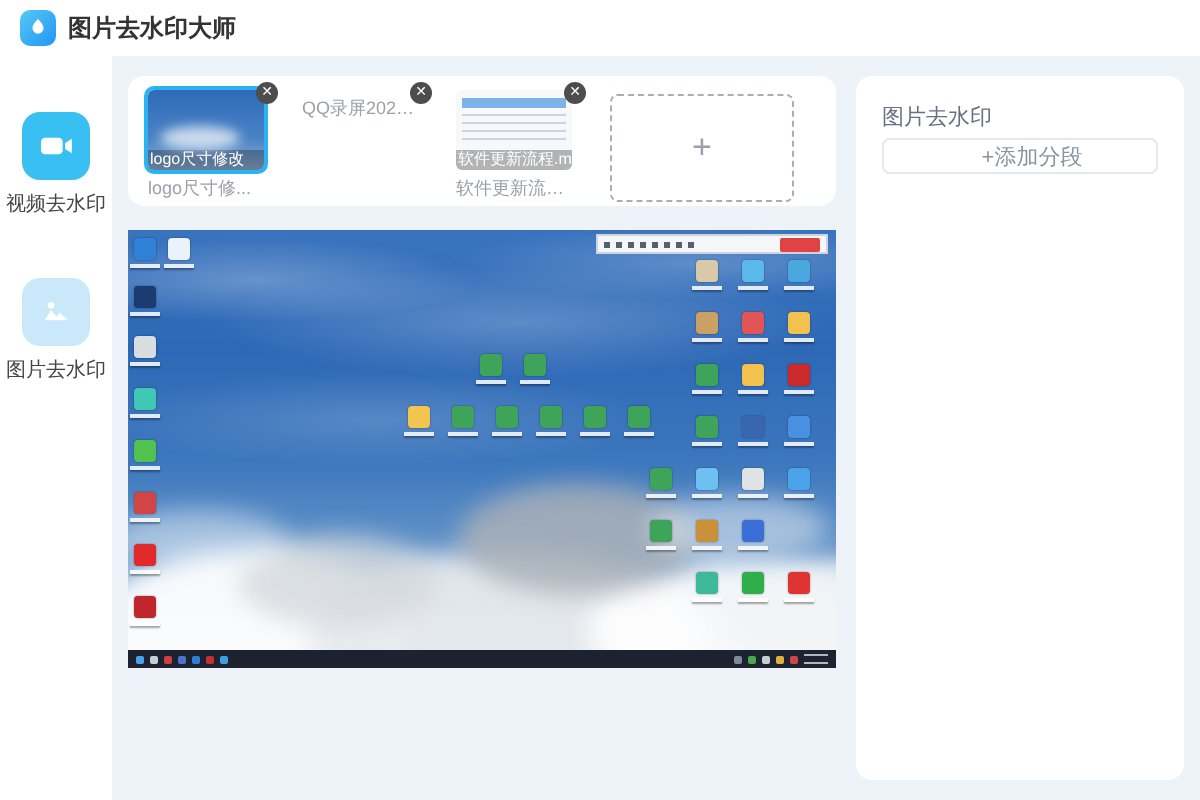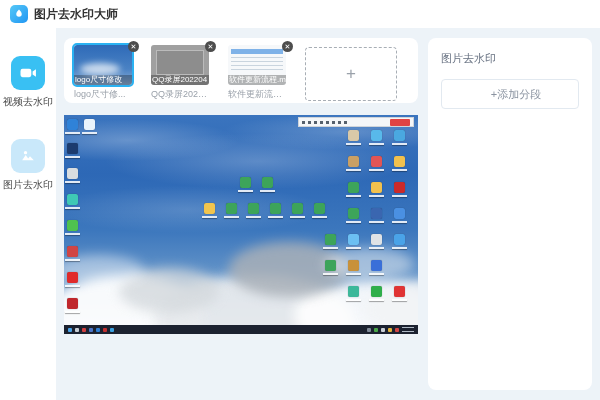--- a/index.html
+++ b/index.html
@@ -86,21 +86,21 @@
   .play-btn::after { content:""; position:absolute; left:8px; top:6px; border-left:7px solid #c2cad3;
     border-top:4px solid transparent; border-bottom:4px solid transparent; }
   .time { font-size:10px; color:#8a93a0; flex:none; }
   .track { flex:1; height:4px; background:#e7ebf0; border-radius:2px; position:relative; cursor:pointer; }
   .handle { position:absolute; left:2px; top:-4px; width:12px; height:12px; border-radius:50%;
     background:#2da9f0; cursor:grab; }
 
   
   .panel { width:164px; background:#fff; border-radius:8px; margin:10px 8px 10px 6px; padding:13px 13px; }
   .panel-title { font-size:11px; color:#667080; }
-  .panel-btn { margin-top:13px; width:100%; height:30px; border:1px solid #e2e9f0; border-radius:4px;
+  .panel-btn { margin-top:3px; width:100%; height:18px; border:1px solid #e2e9f0; border-radius:4px;
     background:#fff; display:flex; align-items:center; justify-content:center; font-size:11px;
     color:#8a93a0; cursor:pointer;padding-left:12px; }
 </style>
 </head>
 <body>
 
 <div class="header">
   <div class="logo">
     <svg width="12" height="12" viewBox="0 0 24 24">
         <path fill="#fff" d="M12 3c-3.2 3.4-5.5 5.8-5.5 9.2A5.5 5.5 0 0 0 12 17.7a5.5 5.5 0 0 0 5.5-5.5C17.5 8.8 15.2 6.4 12 3z"></path>
@@ -138,23 +138,20 @@
     <div class="thumb-card">
       <div class="thumb selected">
         <div class="thumb-close">✕</div>
         <div class="thumb-img ti-sky">
           <div class="thumb-overlay">logo尺寸修改</div>
         </div>
         <div class="thumb-caption">logo尺寸修...</div>
       </div>
       <div class="thumb">
         <div class="thumb-close">✕</div>
-        <div class="thumb-img ti-gray">
-          <div class="thumb-overlay">QQ录屏202204</div>
-        </div>
         <div class="thumb-caption">QQ录屏2022...</div>
       </div>
       <div class="thumb">
         <div class="thumb-close">✕</div>
         <div class="thumb-img ti-doc">
           <div class="thumb-overlay">软件更新流程.m</div>
         </div>
         <div class="thumb-caption">软件更新流程...</div>
       </div>
       <div class="add-box">

